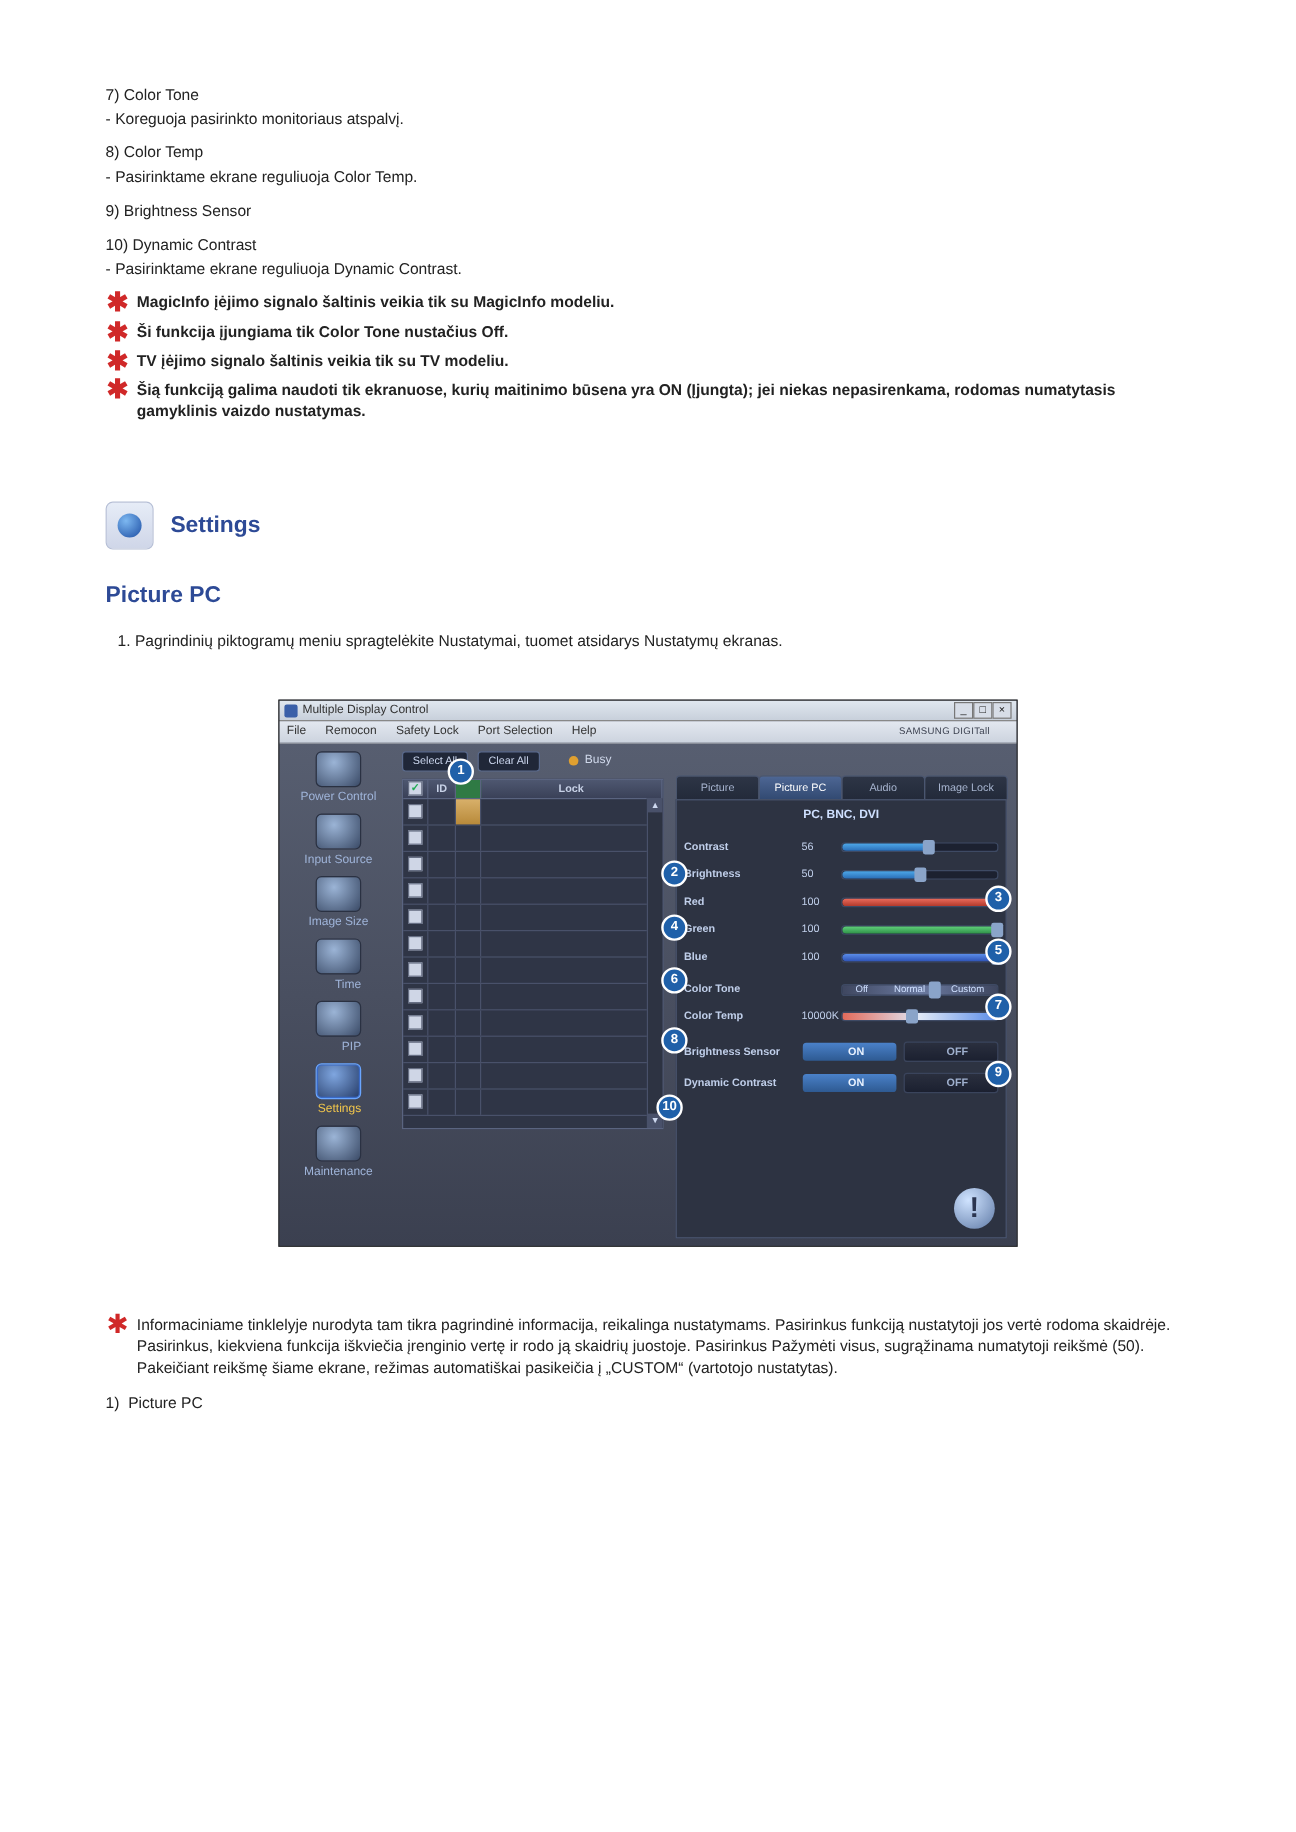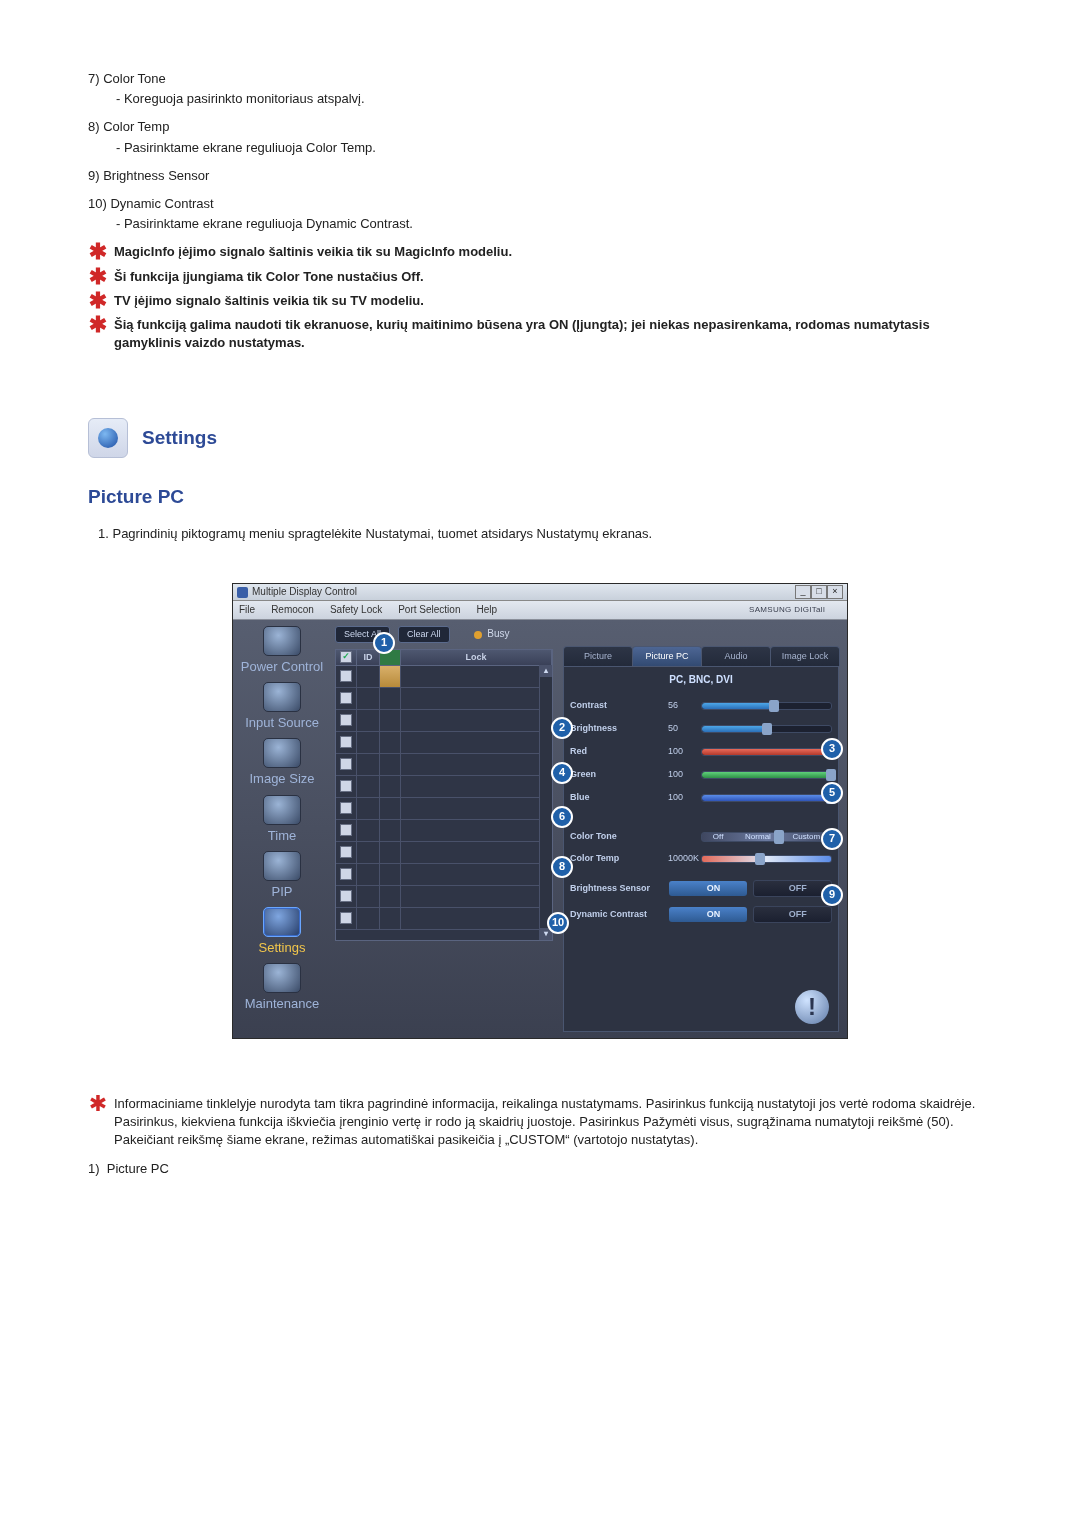--- a/index.html
+++ b/index.html
@@ -7,21 +7,21 @@
     font-size: 13px;
     color: #222;
     background: #fff;
     margin: 0;
     padding: 70px 88px 40px 88px;
     width: 904px;
     line-height: 1.4;
   }
   .item-block { margin-bottom: 10px; }
   .item-head { margin: 0 0 2px 0; }
-  .item-desc { margin-left: 28px; }
+  .item-desc { }
   .note-row {
     display: flex;
     align-items: flex-start;
     margin-bottom: 6px;
     font-weight: bold;
   }
   .note-row.normal { font-weight: normal; }
   .star {
     color: #d02828;
     font-size: 22px;
@@ -125,23 +125,23 @@
     position: relative;
   }
   .mdc-sidebar {
     width: 98px;
     padding: 6px 0;
     display: flex;
     flex-direction: column;
     align-items: center;
   }
   .side-item {
-    text-align: center;
+    text-align: right;
     color: #9fb4d9;
-    font-size: 13px;
+    font-size: 10px;
     margin-bottom: 6px;
   }
   .side-item.active { color: #f2c64b; }
   .side-icon {
     width: 36px; height: 28px;
     border-radius: 5px;
     background: radial-gradient(circle at 40% 30%, #9bb4d6, #3a4a66);
     margin: 0 auto 2px;
     border: 1px solid #2a3142;
   }
@@ -258,21 +258,21 @@
   }
   .slider-fill { position:absolute; left:0; top:0; bottom:0; border-radius:3px; }
   .slider-thumb {
     position:absolute; top:-3px; width:10px; height:12px;
     background:#8aa4c9; border-radius:2px; transform:translateX(-50%);
   }
   .fill-blue{background:linear-gradient(#4da7e8,#2b6fb8);}
   .fill-red{background:linear-gradient(#e86a5a,#b33a2c);}
   .fill-green{background:linear-gradient(#5fd07a,#2f9148);}
   .fill-blueb{background:linear-gradient(#5a8ce8,#2f55b8);}
-  .tone-row { display:flex; align-items:center; height:22px; margin-top:16px;}
+  .tone-row { display:flex; align-items:center; height:22px; margin-top:4px;}
   .tone-track {
     flex:1; height:8px;
     background: linear-gradient(90deg,#3f4760,#6b7aa0,#3f4760);
     border:1px solid #3e4a64;
     border-radius:3px;
     display:flex; justify-content:space-around; font-size:8px; color:#cfe0ff; position:relative; align-items:center;
   }
   .tone-track .tt { pointer-events:none; }
   .tone-thumb { position:absolute; top:-3px; width:10px; height:14px; background:#8aa4c9; border-radius:2px; left:60%; transform:translateX(-50%);}
   .temp-row { display:flex; align-items:center; height:22px;}

